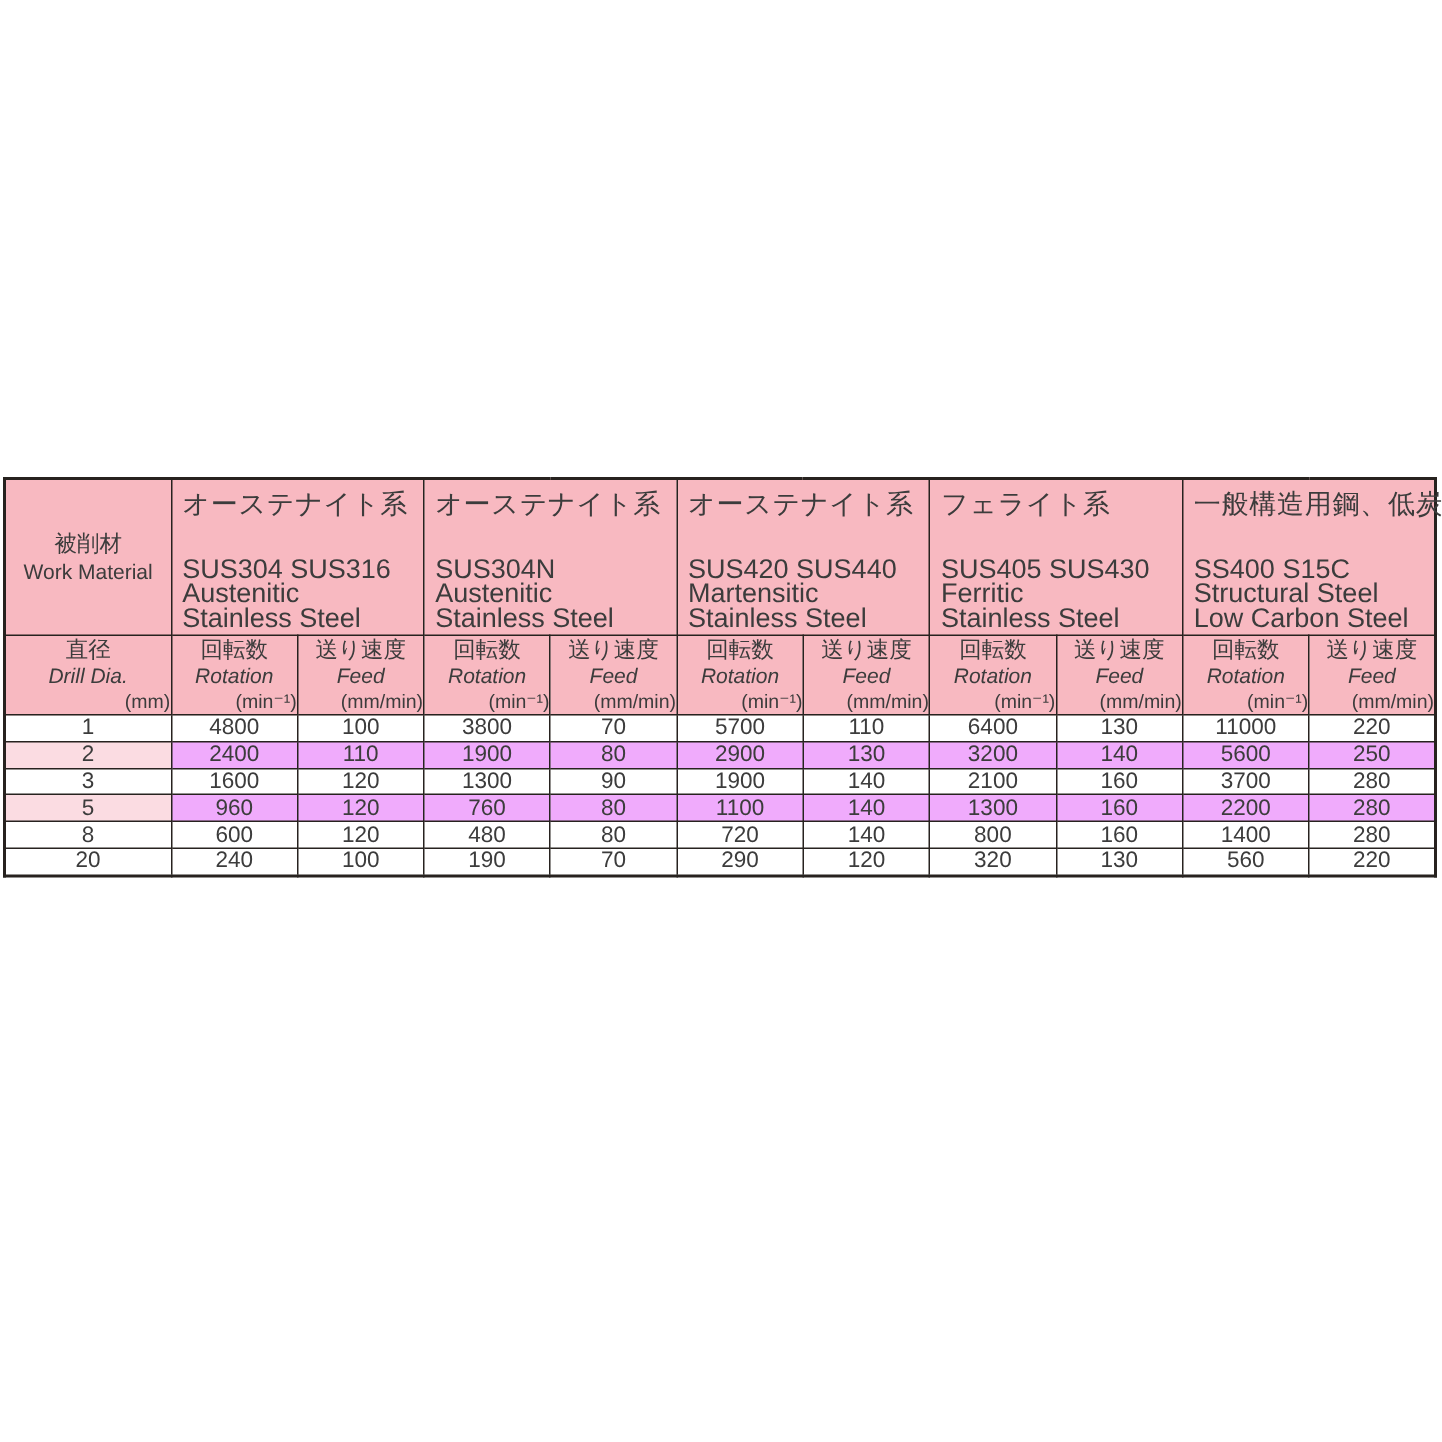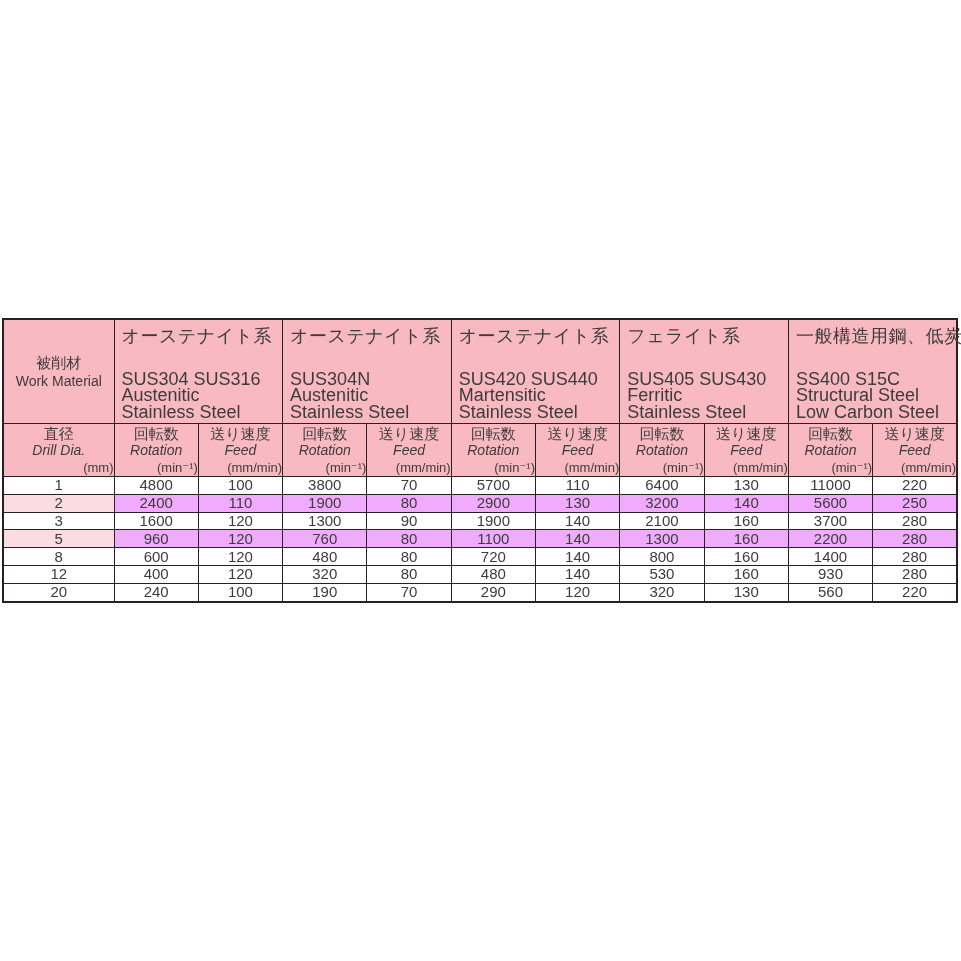--- a/index.html
+++ b/index.html
@@ -262,33 +262,20 @@
           <td>480</td>
           <td>80</td>
           <td>720</td>
           <td>140</td>
           <td>800</td>
           <td>160</td>
           <td>1400</td>
           <td>280</td>
         </tr>
         <tr>
-          <td class="dia">12</td>
-          <td>400</td>
-          <td>120</td>
-          <td>320</td>
-          <td>80</td>
-          <td>480</td>
-          <td>140</td>
-          <td>530</td>
-          <td>160</td>
-          <td>930</td>
-          <td>280</td>
-        </tr>
-        <tr>
           <td class="dia">20</td>
           <td>240</td>
           <td>100</td>
           <td>190</td>
           <td>70</td>
           <td>290</td>
           <td>120</td>
           <td>320</td>
           <td>130</td>
           <td>560</td>

